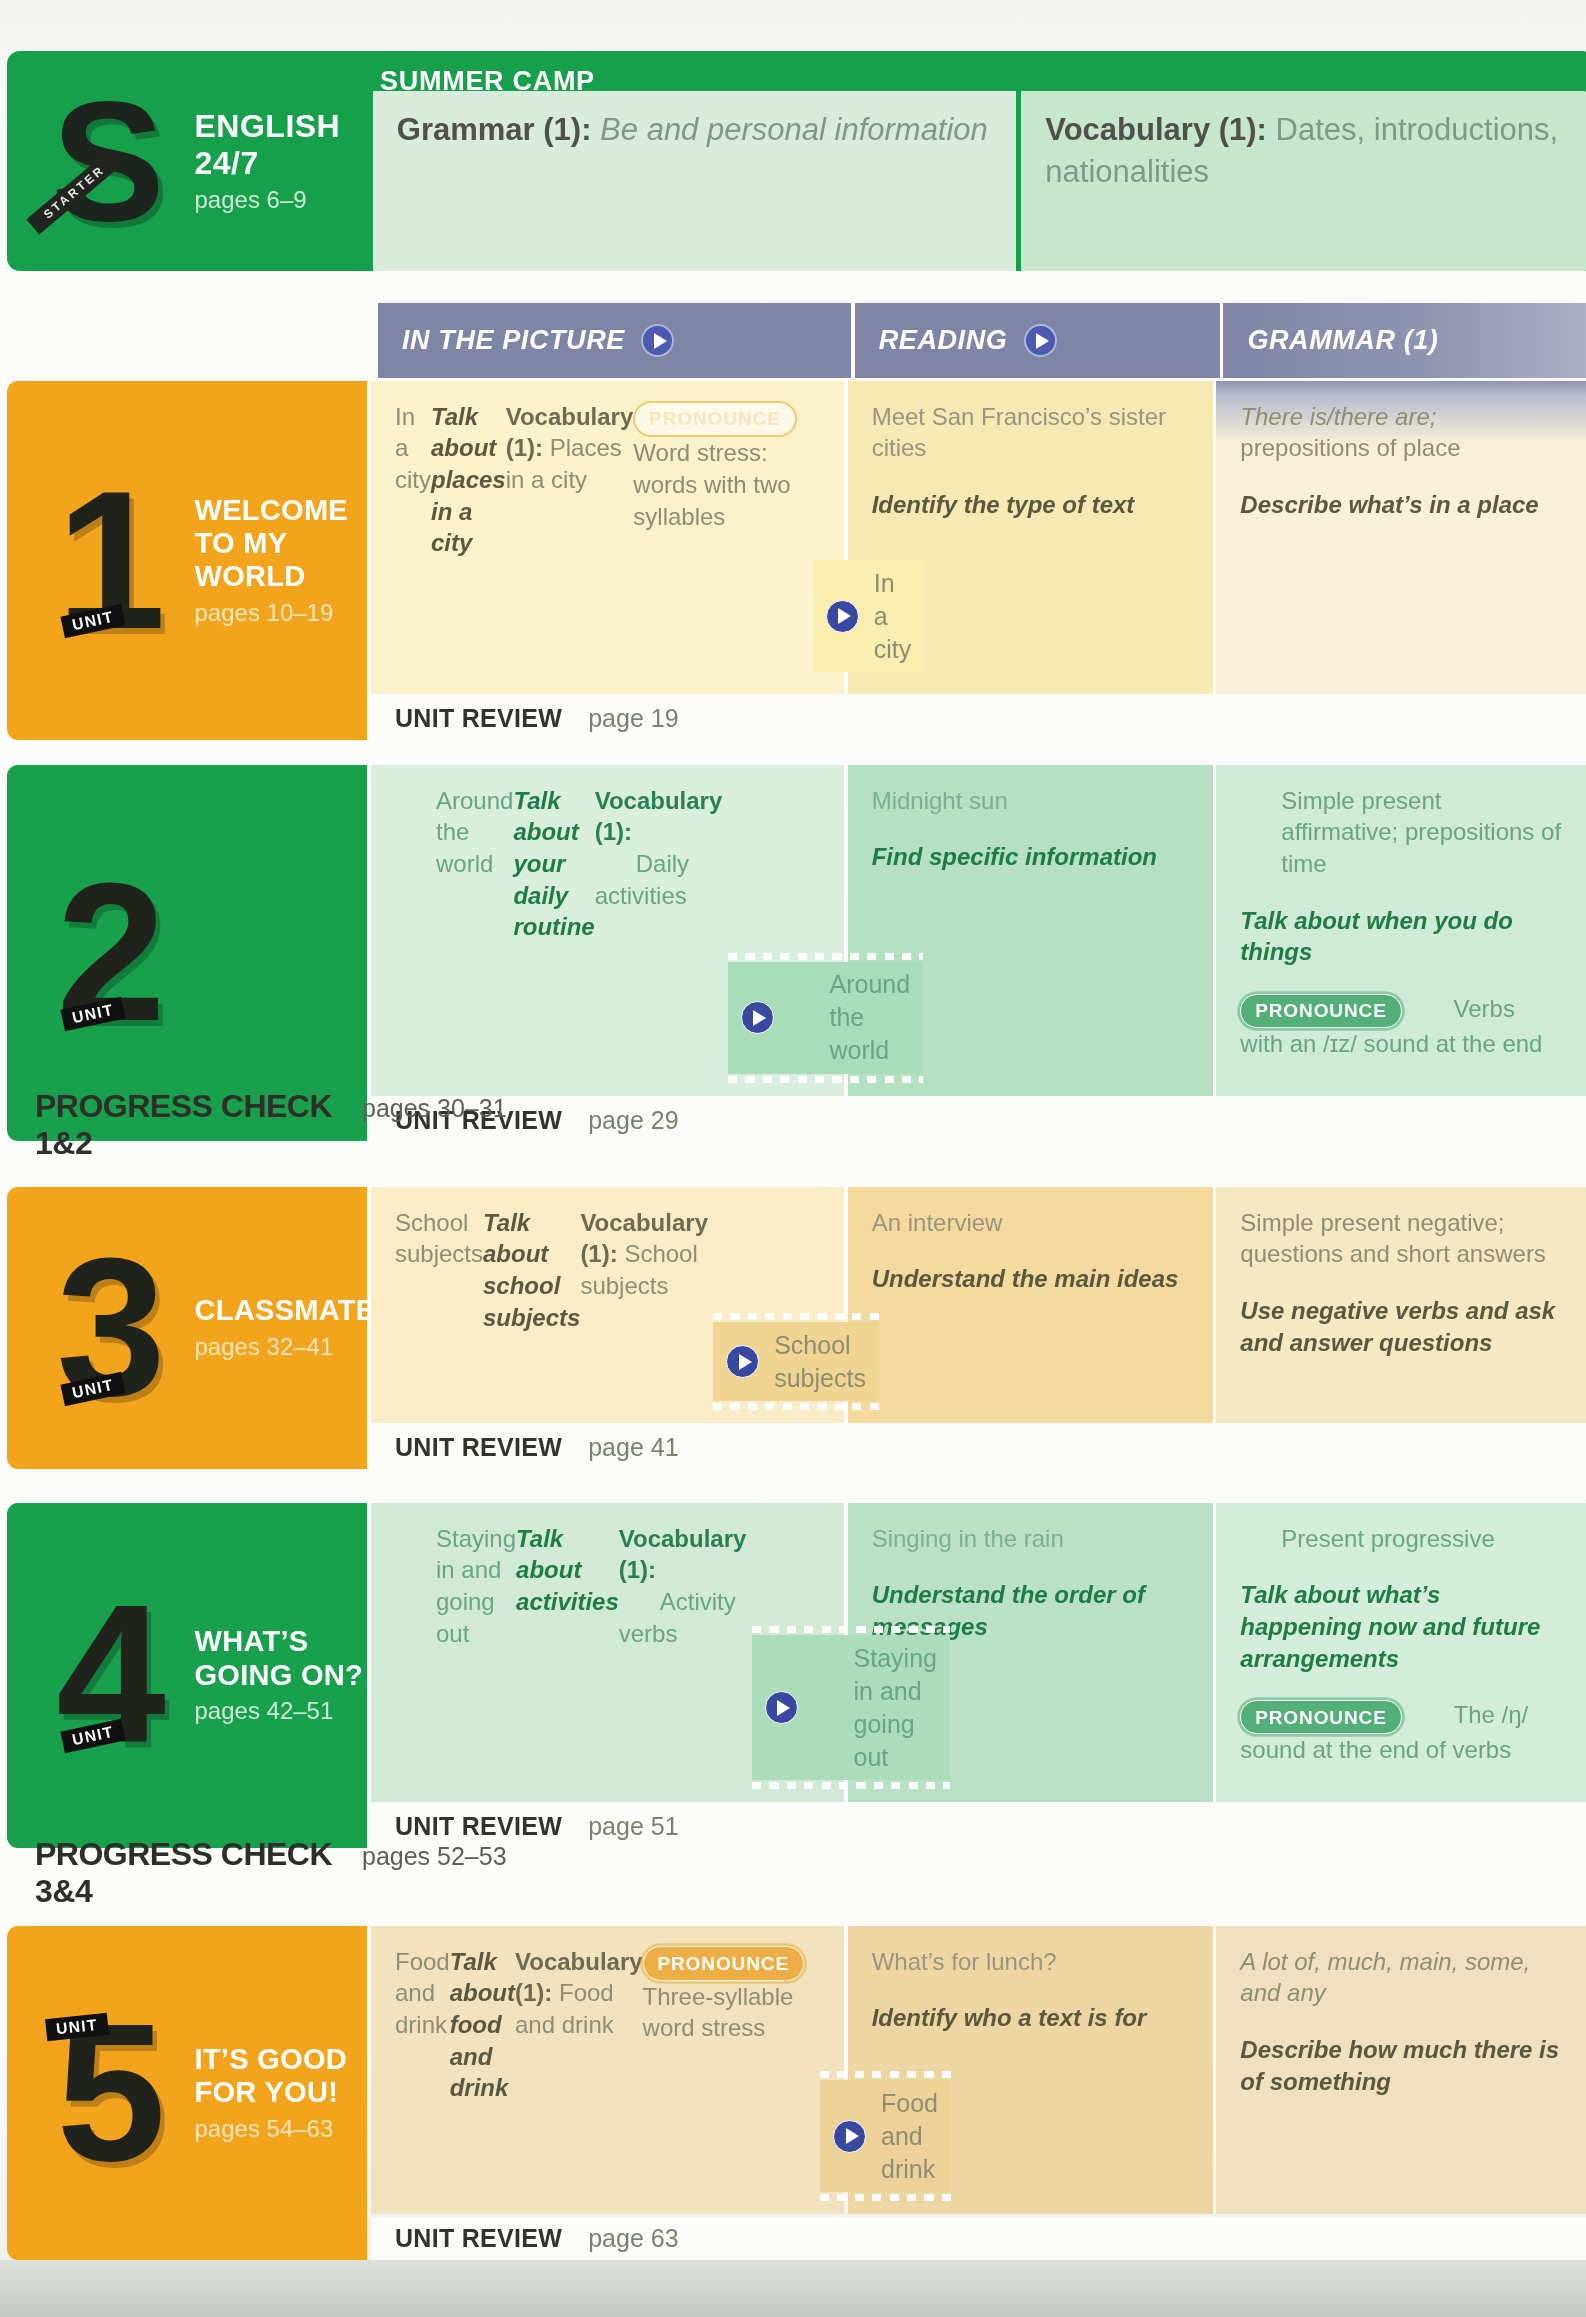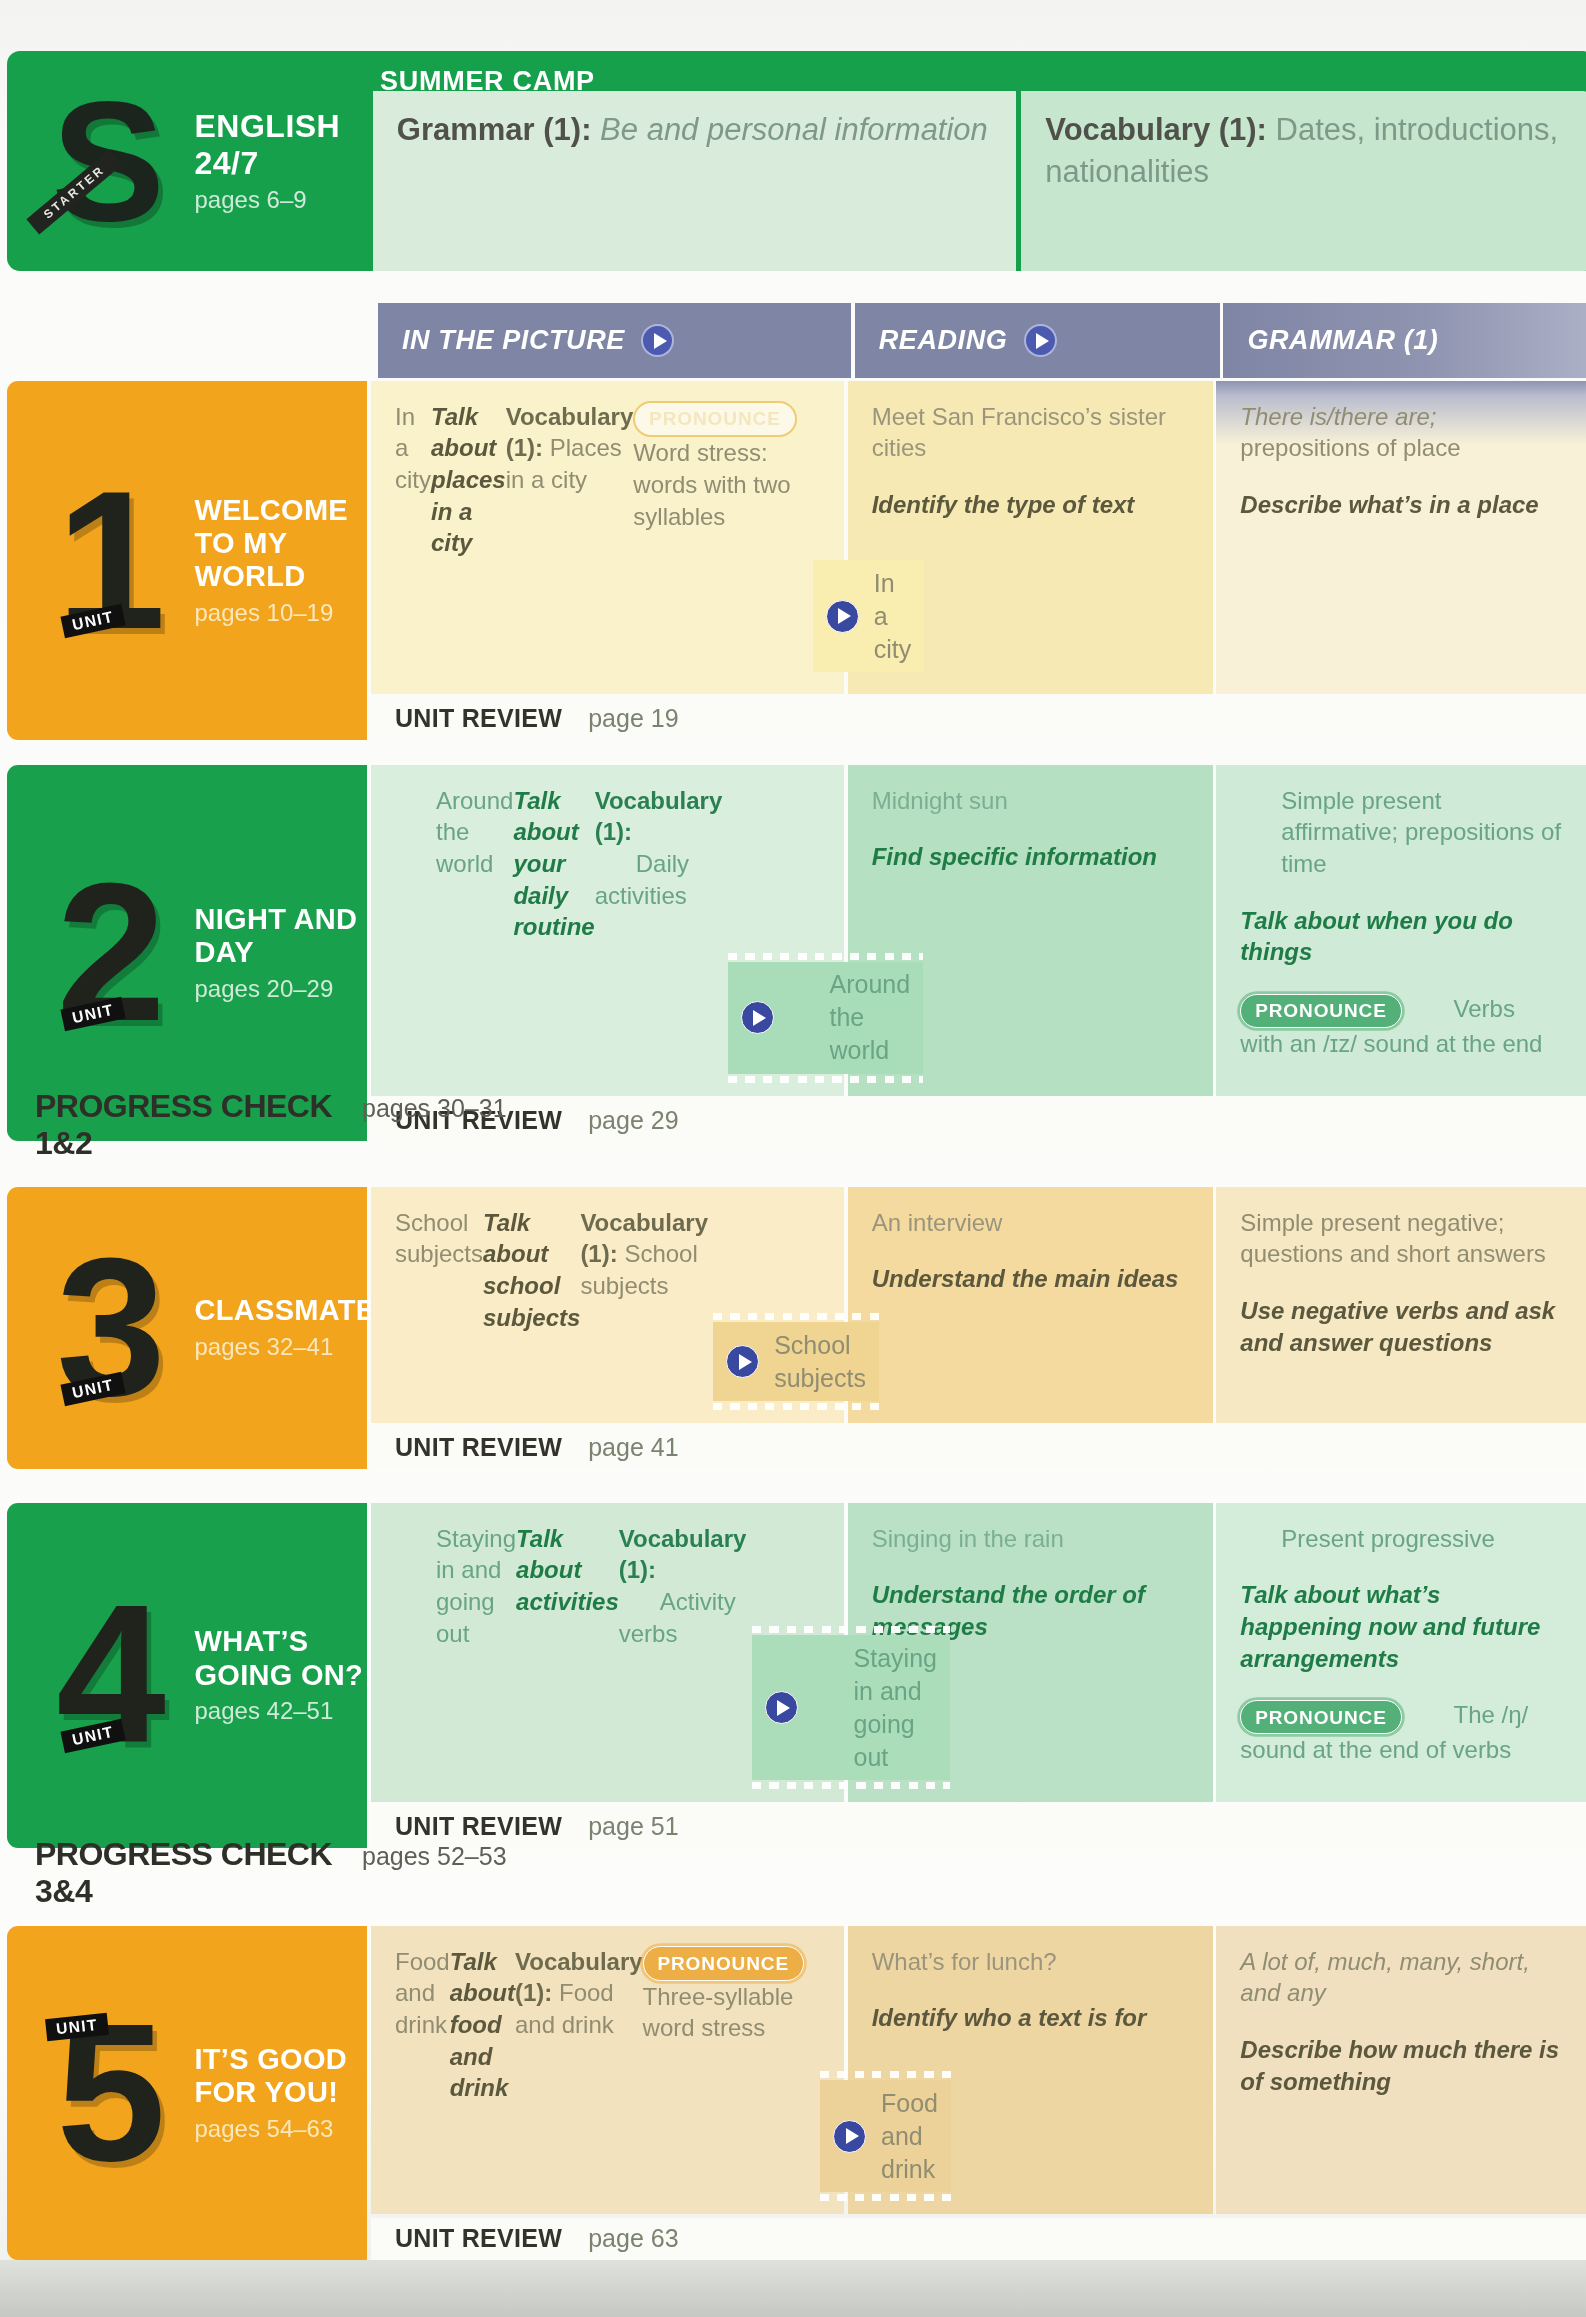--- a/index.html
+++ b/index.html
@@ -185,24 +185,20 @@
       <span class="rpg">page 19</span>
     </div>
   </section>
 
   <section class="row unit u2 t-g theme-green">
     <div class="ulabel lbl-green">
       <div class="numwrap">
         <span class="num">2</span>
         <span class="utag">UNIT</span>
       </div>
-      <div class="ltext">
-        <div class="utitle">NIGHT AND DAY</div>
-        <div class="upages">pages 20–29</div>
-      </div>
     </div>
     <div class="cell c1">
       <p class="topic">Around the world</p>
       <p class="skill">Talk about your daily routine</p>
       <p><span class="lbl">Vocabulary (1):</span>
          <span class="val">Daily activities</span></p>
       <div class="band film">
         <span class="play-icon"></span>
         <span class="band-label">Around the world</span>
       </div>
@@ -323,21 +319,21 @@
       <div class="band film">
         <span class="play-icon"></span>
         <span class="band-label">Food and drink</span>
       </div>
     </div>
     <div class="cell c2">
       <p class="rtitle">What’s for lunch?</p>
       <p class="skill">Identify who a text is for</p>
     </div>
     <div class="cell c3">
-      <p class="points"><span class="em">A lot of, much, many, short, and any</span> <span></span></p>
+      <p class="points"><span class="em">A lot of, much, main, some, and any</span> <span></span></p>
       <p class="skill">Describe how much there is of something</p>
     </div>
     <div class="review">
       <span class="rlbl">UNIT REVIEW</span>
       <span class="rpg">page 63</span>
     </div>
   </section>
 
   <div class="bottom-strip"></div>
 </div>

